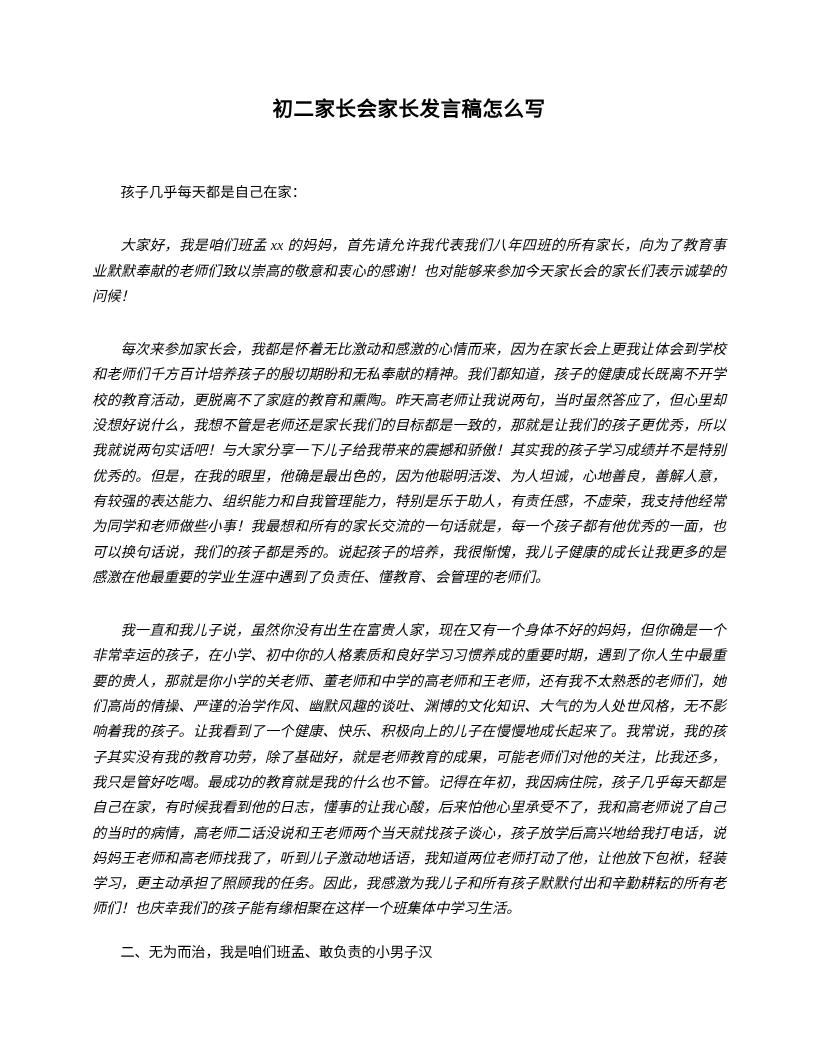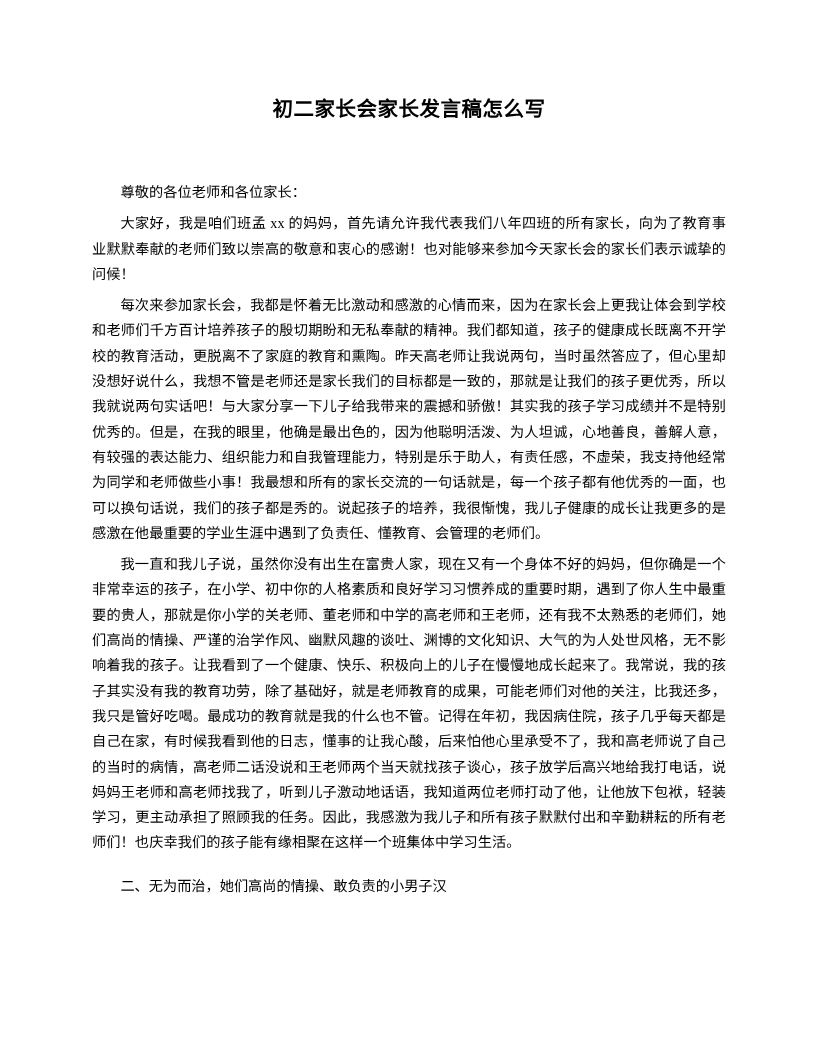--- a/index.html
+++ b/index.html
@@ -64,21 +64,22 @@
     line-height: 25.3px;
     margin: 0;
     padding: 0;
     text-align: justify;
     text-justify: inter-ideograph;
     text-indent: 2em;
     letter-spacing: 0.1px;
     font-family: "Liberation Serif", "DejaVu Serif", serif;
   }
   p.para.gap {
-    margin-top: 6px;
+    margin-top: 28px;
+    font-style: italic;
   }
   p.para.tight {
     margin-top: 0;
   }
   p.heading {
     font-size: 14.2px;
     line-height: 25.3px;
     margin: 18px 0 0 0;
     padding: 0;
     text-indent: 2em;
@@ -91,26 +92,26 @@
 
 <div class="page">
   <div class="content">
 
     <h1 class="doc-title">初二家长会家长发言稿怎么写</h1>
 
     <div class="body-flow">
 
       <div class="tag-label"></div>
 
-      <p class="para tight">尊敬的各位老师和各位家长：</p>
+      <p class="para tight">孩子几乎每天都是自己在家：</p>
 
       <p class="para gap">大家好，我是咱们班孟 xx 的妈妈，首先请允许我代表我们八年四班的所有家长，向为了教育事业默默奉献的老师们致以崇高的敬意和衷心的感谢！也对能够来参加今天家长会的家长们表示诚挚的问候！</p>
 
       <p class="para gap">每次来参加家长会，我都是怀着无比激动和感激的心情而来，因为在家长会上更我让体会到学校和老师们千方百计培养孩子的殷切期盼和无私奉献的精神。我们都知道，孩子的健康成长既离不开学校的教育活动，更脱离不了家庭的教育和熏陶。昨天高老师让我说两句，当时虽然答应了，但心里却没想好说什么，我想不管是老师还是家长我们的目标都是一致的，那就是让我们的孩子更优秀，所以我就说两句实话吧！与大家分享一下儿子给我带来的震撼和骄傲！其实我的孩子学习成绩并不是特别优秀的。但是，在我的眼里，他确是最出色的，因为他聪明活泼、为人坦诚，心地善良，善解人意，有较强的表达能力、组织能力和自我管理能力，特别是乐于助人，有责任感，不虚荣，我支持他经常为同学和老师做些小事！我最想和所有的家长交流的一句话就是，每一个孩子都有他优秀的一面，也可以换句话说，我们的孩子都是秀的。说起孩子的培养，我很惭愧，我儿子健康的成长让我更多的是感激在他最重要的学业生涯中遇到了负责任、懂教育、会管理的老师们。</p>
 
 
       <p class="para gap">我一直和我儿子说，虽然你没有出生在富贵人家，现在又有一个身体不好的妈妈，但你确是一个非常幸运的孩子，在小学、初中你的人格素质和良好学习习惯养成的重要时期，遇到了你人生中最重要的贵人，那就是你小学的关老师、董老师和中学的高老师和王老师，还有我不太熟悉的老师们，她们高尚的情操、严谨的治学作风、幽默风趣的谈吐、渊博的文化知识、大气的为人处世风格，无不影响着我的孩子。让我看到了一个健康、快乐、积极向上的儿子在慢慢地成长起来了。我常说，我的孩子其实没有我的教育功劳，除了基础好，就是老师教育的成果，可能老师们对他的关注，比我还多，我只是管好吃喝。最成功的教育就是我的什么也不管。记得在年初，我因病住院，孩子几乎每天都是自己在家，有时候我看到他的日志，懂事的让我心酸，后来怕他心里承受不了，我和高老师说了自己的当时的病情，高老师二话没说和王老师两个当天就找孩子谈心，孩子放学后高兴地给我打电话，说妈妈王老师和高老师找我了，听到儿子激动地话语，我知道两位老师打动了他，让他放下包袱，轻装学习，更主动承担了照顾我的任务。因此，我感激为我儿子和所有孩子默默付出和辛勤耕耘的所有老师们！也庆幸我们的孩子能有缘相聚在这样一个班集体中学习生活。</p>
 
-      <p class="heading">二、无为而治，她们高尚的情操、敢负责的小男子汉</p>
+      <p class="heading">二、无为而治，我是咱们班孟、敢负责的小男子汉</p>
 
     </div>
   </div>
 </div>
 
 </body></html>

